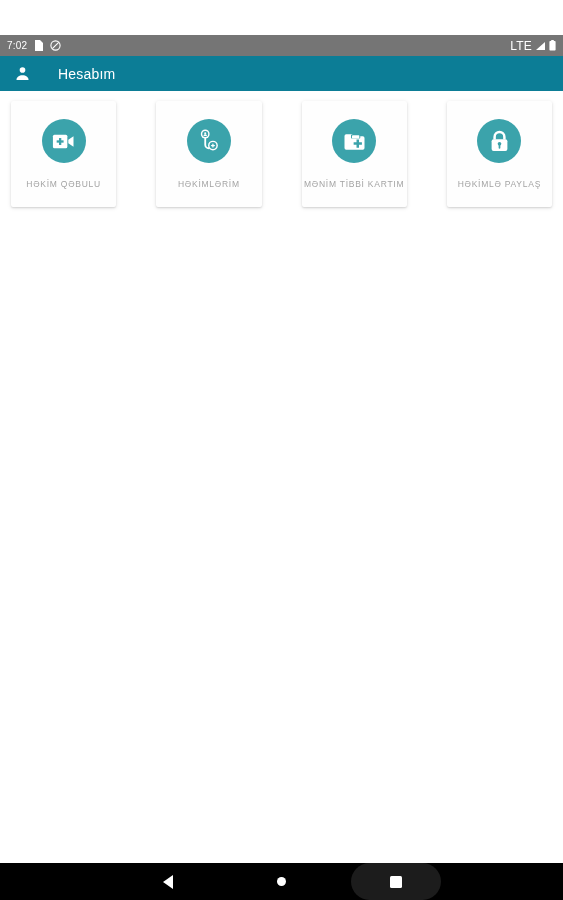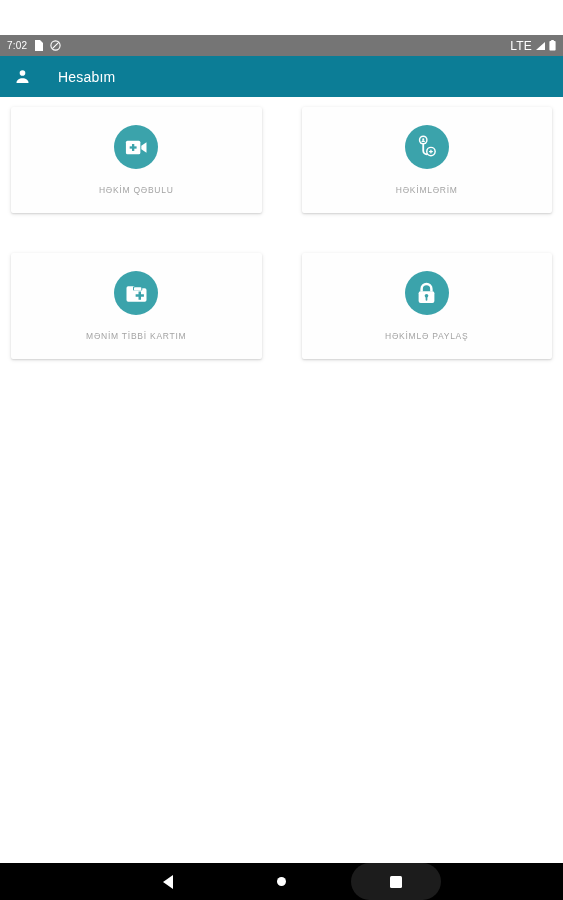--- a/index.html
+++ b/index.html
@@ -45,21 +45,21 @@
   .lte-label {
     color: #ffffff;
     font-size: 12px;
     letter-spacing: 0.2px;
     line-height: 1;
   }
   .sicon { display: block; }
 
   
   .app-bar {
-    height: 41px;
+    height: 35px;
     background: #0c7d96;
     display: flex;
     align-items: center;
     padding: 0 14px;
     box-sizing: border-box;
   }
   .app-bar-title {
     color: #ffffff;
     font-size: 14px;
     margin-left: 27px;
@@ -67,21 +67,21 @@
   }
   .appbar-icon { display: block; }
 
   
   .content {
     padding: 10px 11px 0 11px;
     box-sizing: border-box;
   }
   .grid {
     display: grid;
-    grid-template-columns: 1fr 1fr;
+    grid-template-columns: 1fr 1fr 1fr 1fr;
     column-gap: 31px;
     row-gap: 6px;
     gap: 40px;
   }
   .card {
     background: #fefefe;
     border-radius: 2px;
     height: 106px;
     box-shadow: 0 1px 2px rgba(0,0,0,0.13), 0 1px 5px rgba(0,0,0,0.09);
     display: flex;

